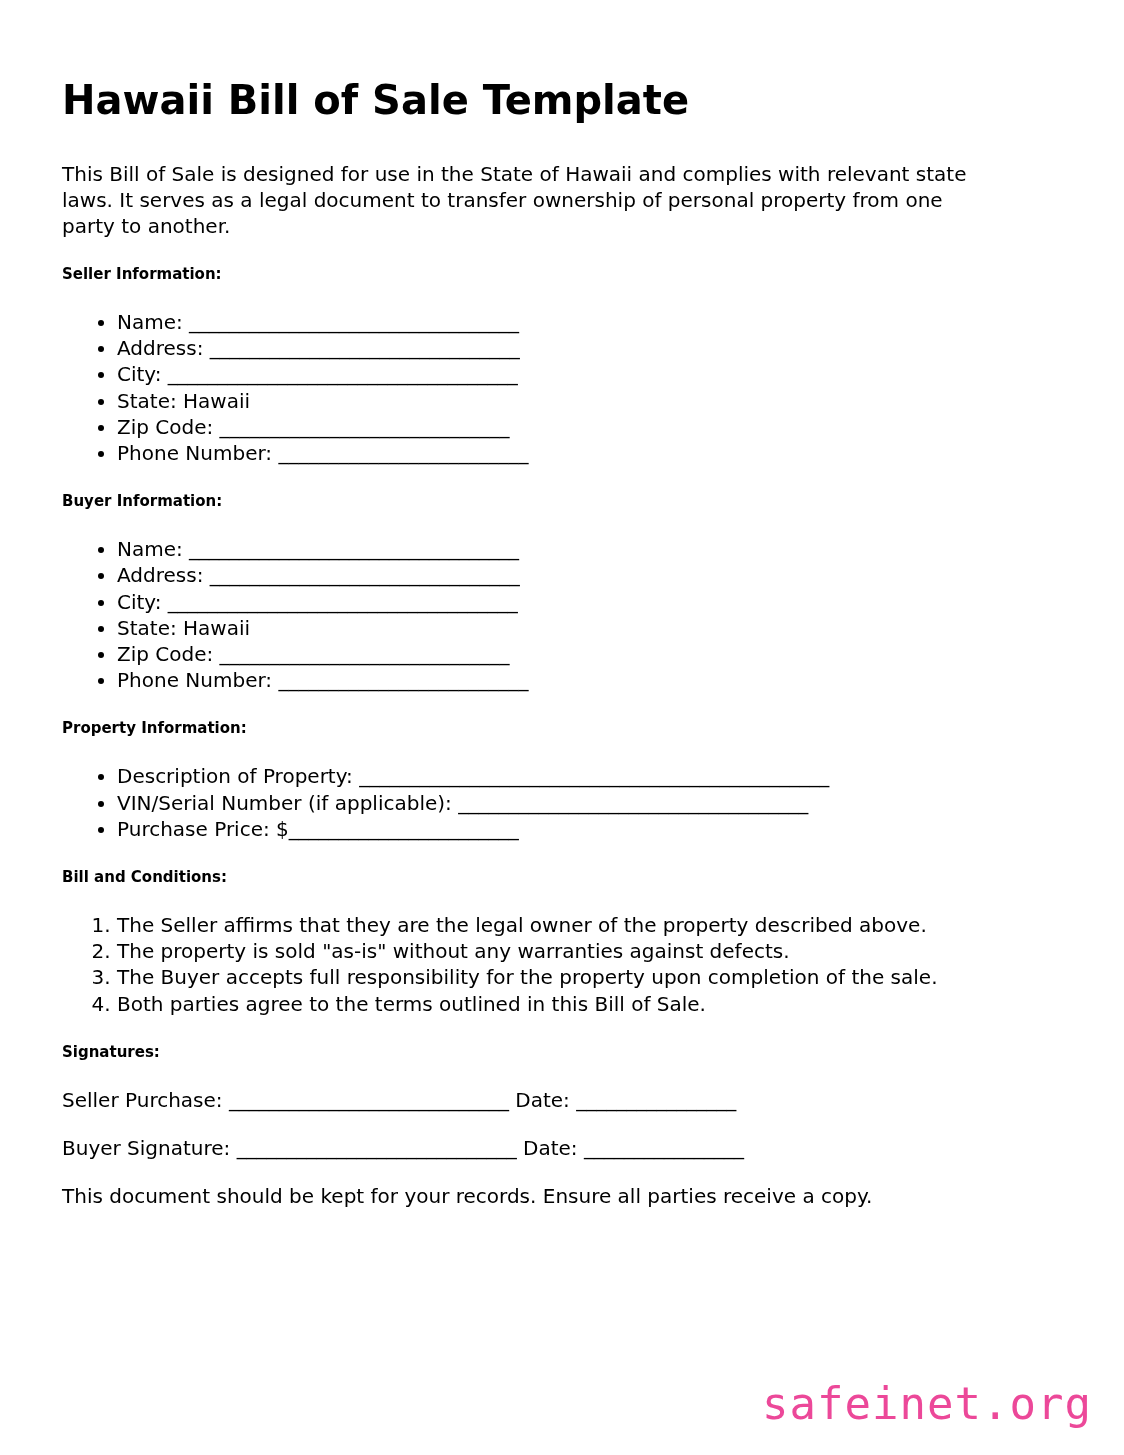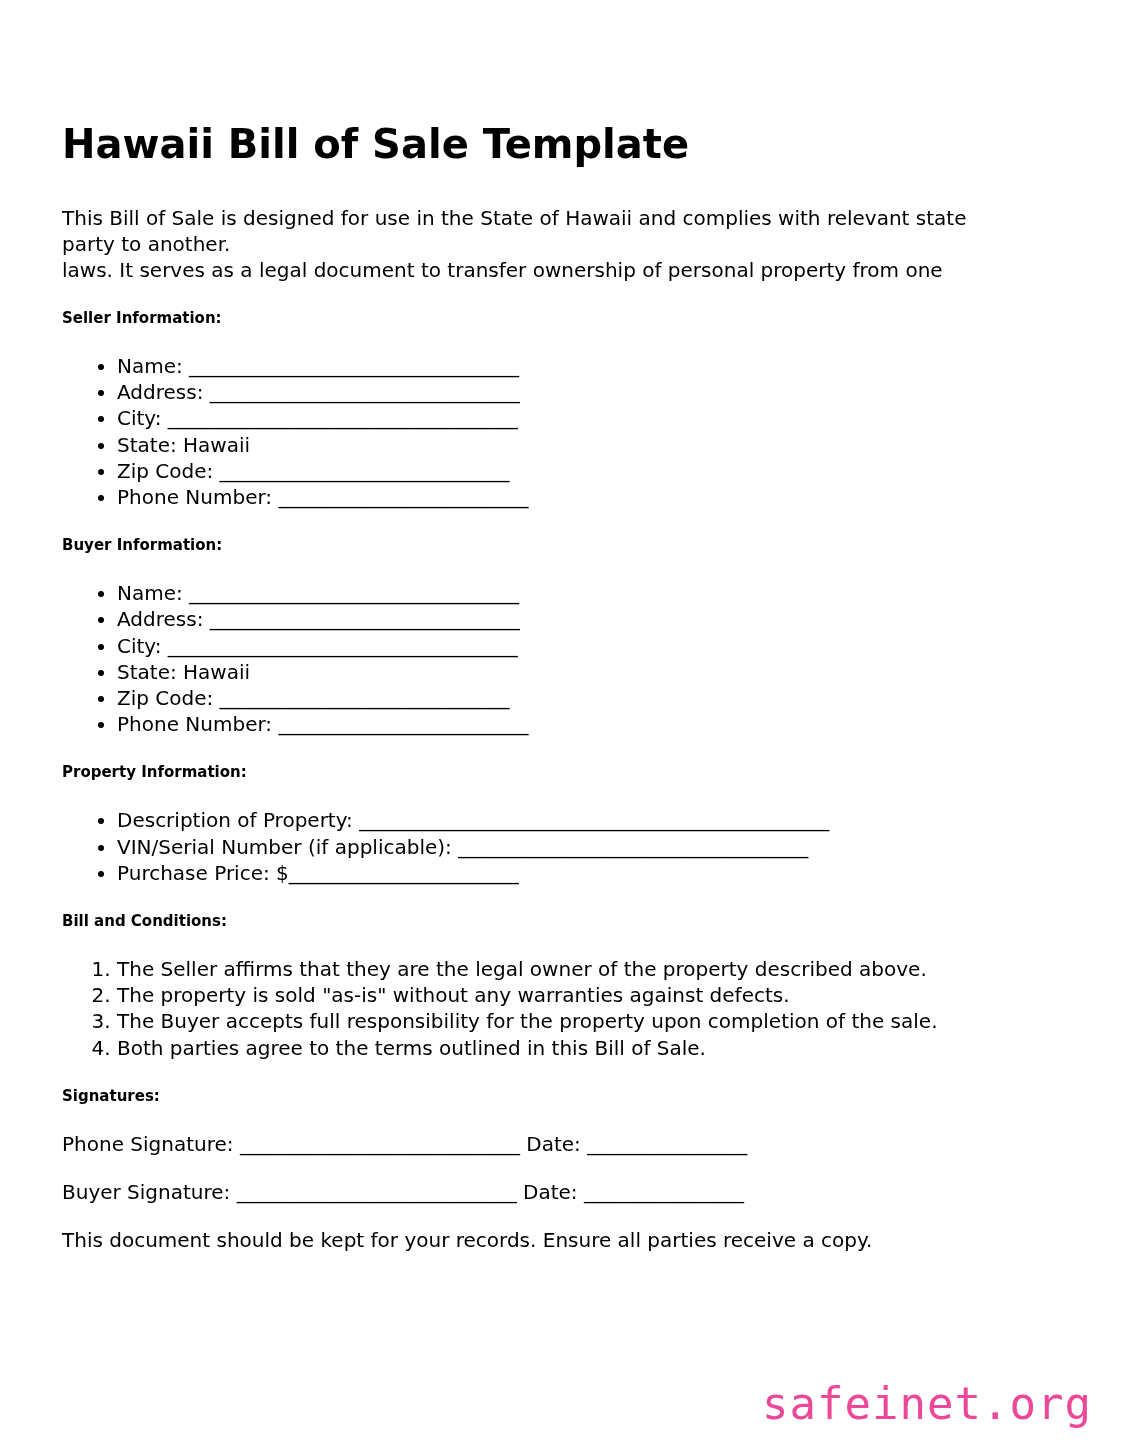--- a/index.html
+++ b/index.html
@@ -14,21 +14,21 @@
     position: relative;
     overflow: hidden;
   }
   .page {
     padding: 0 62px;
   }
   h1.doc-title {
     font-size: 40px;
     line-height: 50px;
     font-weight: bold;
-    margin: 119px 0 36px 0;
+    margin: 75px 0 36px 0;
     white-space: nowrap;
   }
   .intro { margin: 0 0 21px 0; }
   .intro .line { line-height: 26px; white-space: nowrap; }
   h2.section-heading {
     font-size: 15px;
     line-height: 29px;
     font-weight: bold;
     margin: 0 0 20px 0;
     white-space: nowrap;
@@ -64,22 +64,22 @@
 </style>
 </head>
 <body>
 
 <div class="page">
 
   <h1 class="doc-title">Hawaii Bill of Sale Template</h1>
 
   <div class="intro">
     <div class="line">This Bill of Sale is designed for use in the State of Hawaii and complies with relevant state</div>
+    <div class="line">laws. It serves as a legal document to transfer ownership of personal property from one</div>
     <div class="line">party to another.</div>
-    <div class="line">laws. It serves as a legal document to transfer ownership of personal property from one</div>
   </div>
 
   <h2 class="section-heading">Seller Information:</h2>
   <ul class="field-list">
     <li><span>Name:</span>
       <span></span>
       <span>_________________________________</span></li>
     <li><span>Address:</span>
       <span></span>
       <span>_______________________________</span></li>
@@ -135,21 +135,21 @@
   <h2 class="section-heading">Bill and Conditions:</h2>
   <ol class="terms-list">
     <li>The Seller affirms that they are the legal owner of the property described above.</li>
     <li>The property is sold "as-is" without any warranties against defects.</li>
     <li>The Buyer accepts full responsibility for the property upon completion of the sale.</li>
     <li>Both parties agree to the terms outlined in this Bill of Sale.</li>
   </ol>
 
   <h2 class="section-heading">Signatures:</h2>
 
-  <p class="sig-row"><span>Phone Signature:</span>
+  <p class="sig-row"><span>Seller Purchase:</span>
     <span>____________________________</span>
     <span>Date:</span>
     <span>________________</span></p>
 
   <p class="sig-row"><span>Buyer Signature:</span>
     <span>____________________________</span>
     <span>Date:</span>
     <span>________________</span></p>
 
   <p class="footer-note">This document should be kept for your records. Ensure all parties receive a copy.</p>

